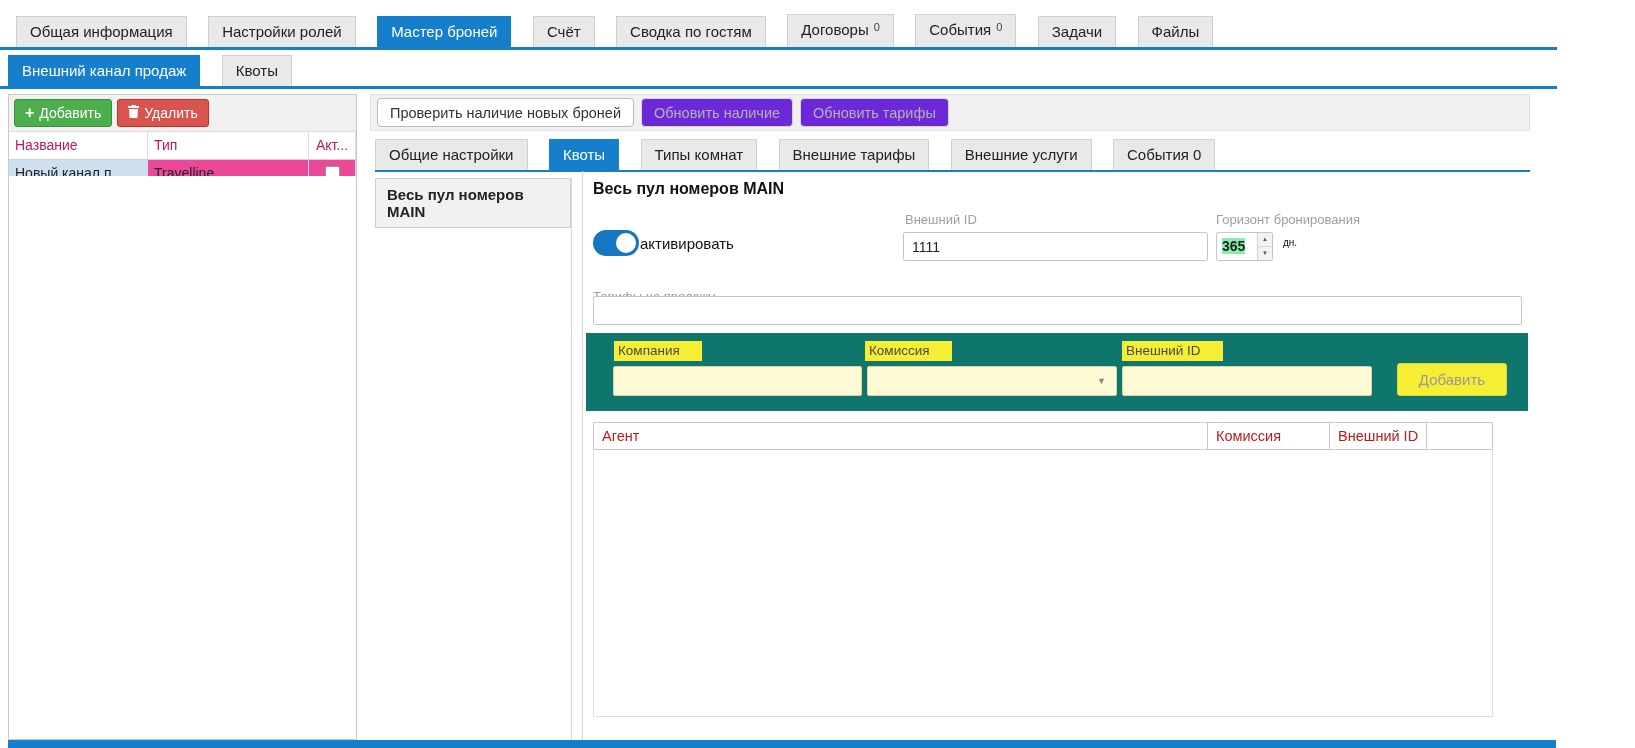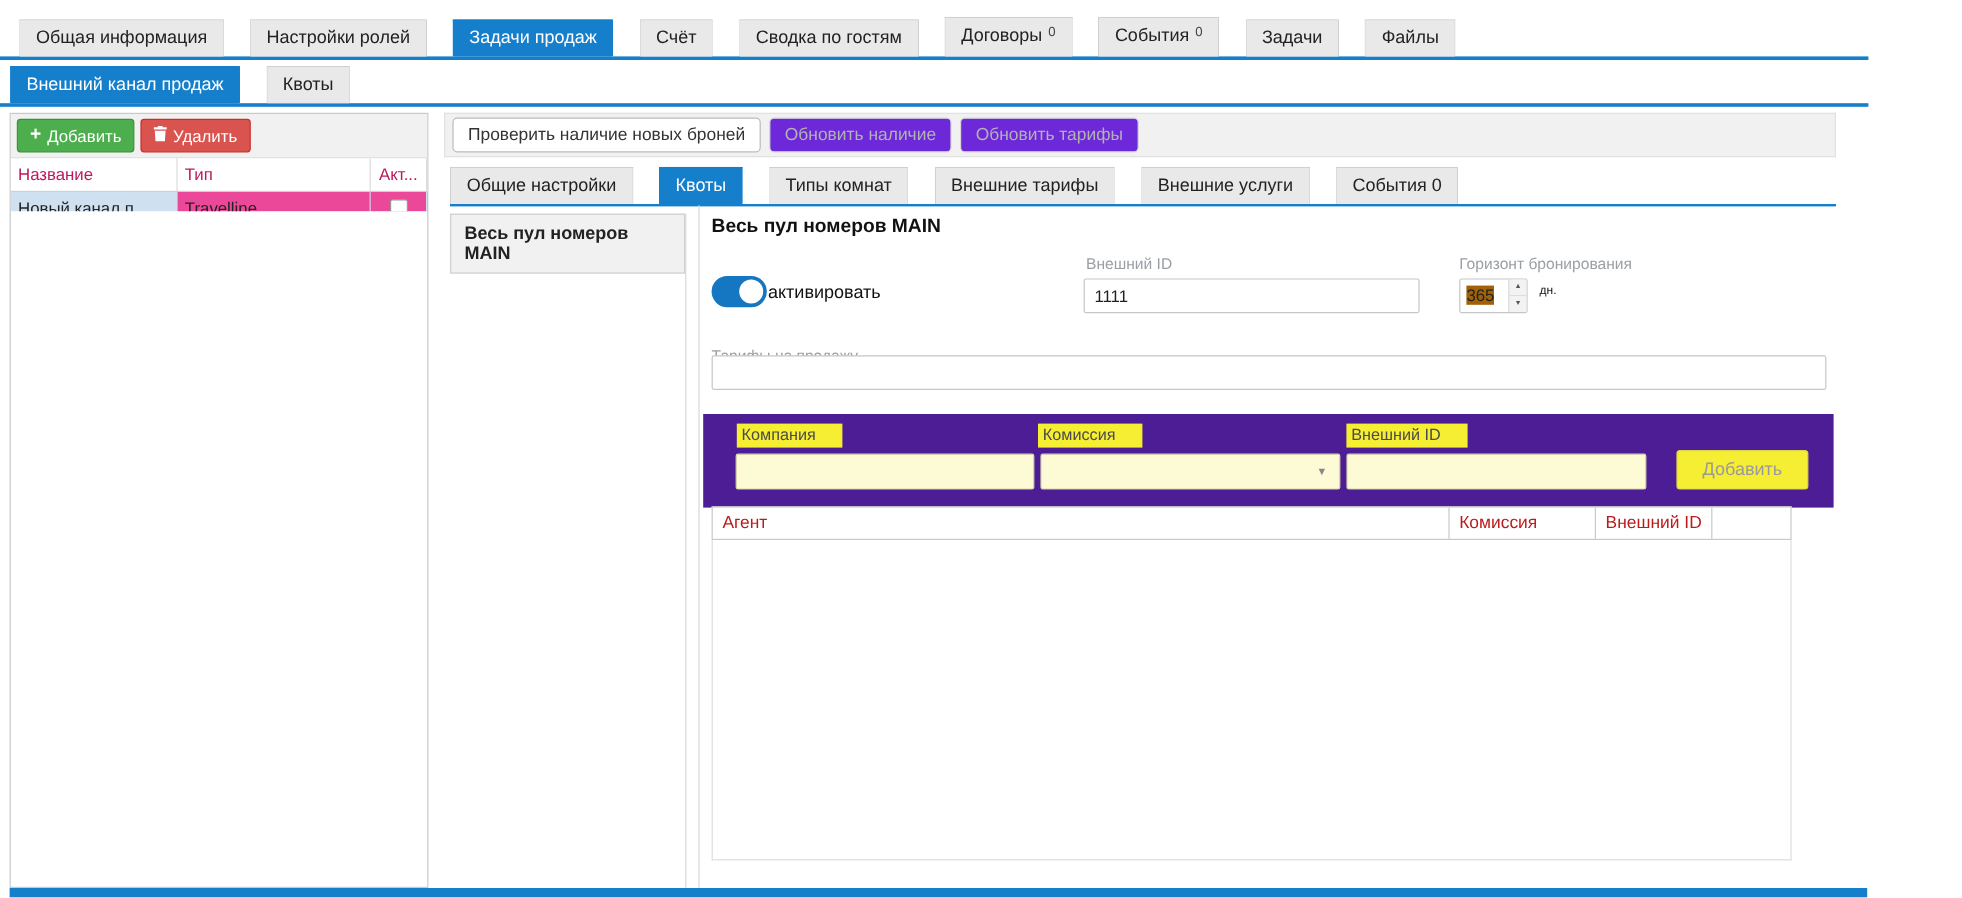--- a/index.html
+++ b/index.html
@@ -70,38 +70,38 @@
             border-radius:13px; display:inline-block; cursor:pointer; }
   .knob { position:absolute; right:3px; top:3px; width:20px; height:20px;
           background:#fff; border-radius:50%; }
   .toggle-label { font-size:15px; color:#111; margin-left:1px; }
 
   .field-label { position:absolute; font-size:13px; color:#9a9fa5; }
   .text-input { position:absolute; height:29px; border:1px solid #c6c6c6; border-radius:2px;
                 padding:0 8px; font-size:14px; color:#222; background:#fff;
                 font-family:"Liberation Sans",sans-serif; }
   .lab-extid   { left:322px; top:41px; }
-  .inp-extid   { left:320px; top:61px; width:280px; }
+  .inp-extid   { left:320px; top:61px; width:305px; }
   .lab-horizon { left:633px; top:41px; }
   .unit { position:absolute; left:700px; top:66px; font-size:10px; color:#111; }
 
   .spinner { position:absolute; left:633px; top:61px; width:57px; height:29px;
              border:1px solid #c6c6c6; border-radius:2px; background:#fff; display:flex; }
   .spin-value { flex:1; font-size:14px; padding:5px 0 0 5px; }
-  .selected-text { background:#a16207; }
+  .selected-text { background:#86efac;font-weight:bold; }
   .spin-btns { width:15px; border-left:1px solid #d0d0d0; display:flex; flex-direction:column; }
   .spin-btns span { flex:1; font-size:6px; line-height:12px; text-align:center;
                     color:#555; background:#f3f3f3; cursor:pointer; }
   .spin-btns span:first-child { border-bottom:1px solid #d8d8d8; }
 
   .lab-tariffs { left:10px; top:118px; }
   .inp-tariffs { left:10px; top:125px; width:929px; }
 
-  .agent-panel { position:absolute; left:3px; top:174px; width:942px; height:78px;
-                 background:#4c1d95; }
+  .agent-panel { position:absolute; left:3px; top:162px; width:942px; height:78px;
+                 background:#0f766e; }
   .hl-label { position:absolute; font-size:13.5px; color:#4a4a4a;
               background:#f6ee32; padding:2px 22px 3px 4px; }
   .hl-company  { left:28px;  top:8px; }
   .hl-comm     { left:279px; top:8px; }
   .hl-extid2   { left:536px; top:8px; }
   .pale-input { position:absolute; top:33px; height:30px; background:#fdfad6;
                 border:1px solid #d9d4a7; border-radius:2px; padding:0 8px; font-size:14px;
                 font-family:"Liberation Sans",sans-serif; color:#222; }
   .inp-company { left:27px;  width:249px; }
   .combo       { left:281px; width:250px; display:flex; align-items:center; cursor:pointer; }
@@ -124,21 +124,21 @@
 </style>
 </head>
 <body>
 
 <div class="app">
 
   <div class="strip1">
     <div class="tabs-row">
       <div class="tab">Общая информация</div>
       <div class="tab">Настройки ролей</div>
-      <div class="tab active">Задачи продаж</div>
+      <div class="tab active">Мастер броней</div>
       <div class="tab">Счёт</div>
       <div class="tab">Сводка по гостям</div>
       <div class="tab"><span>Договоры</span><span class="badge">0</span></div>
       <div class="tab"><span>События</span><span class="badge">0</span></div>
       <div class="tab">Задачи</div>
       <div class="tab">Файлы</div>
     </div>
     <div class="underline"></div>
   </div>
 

